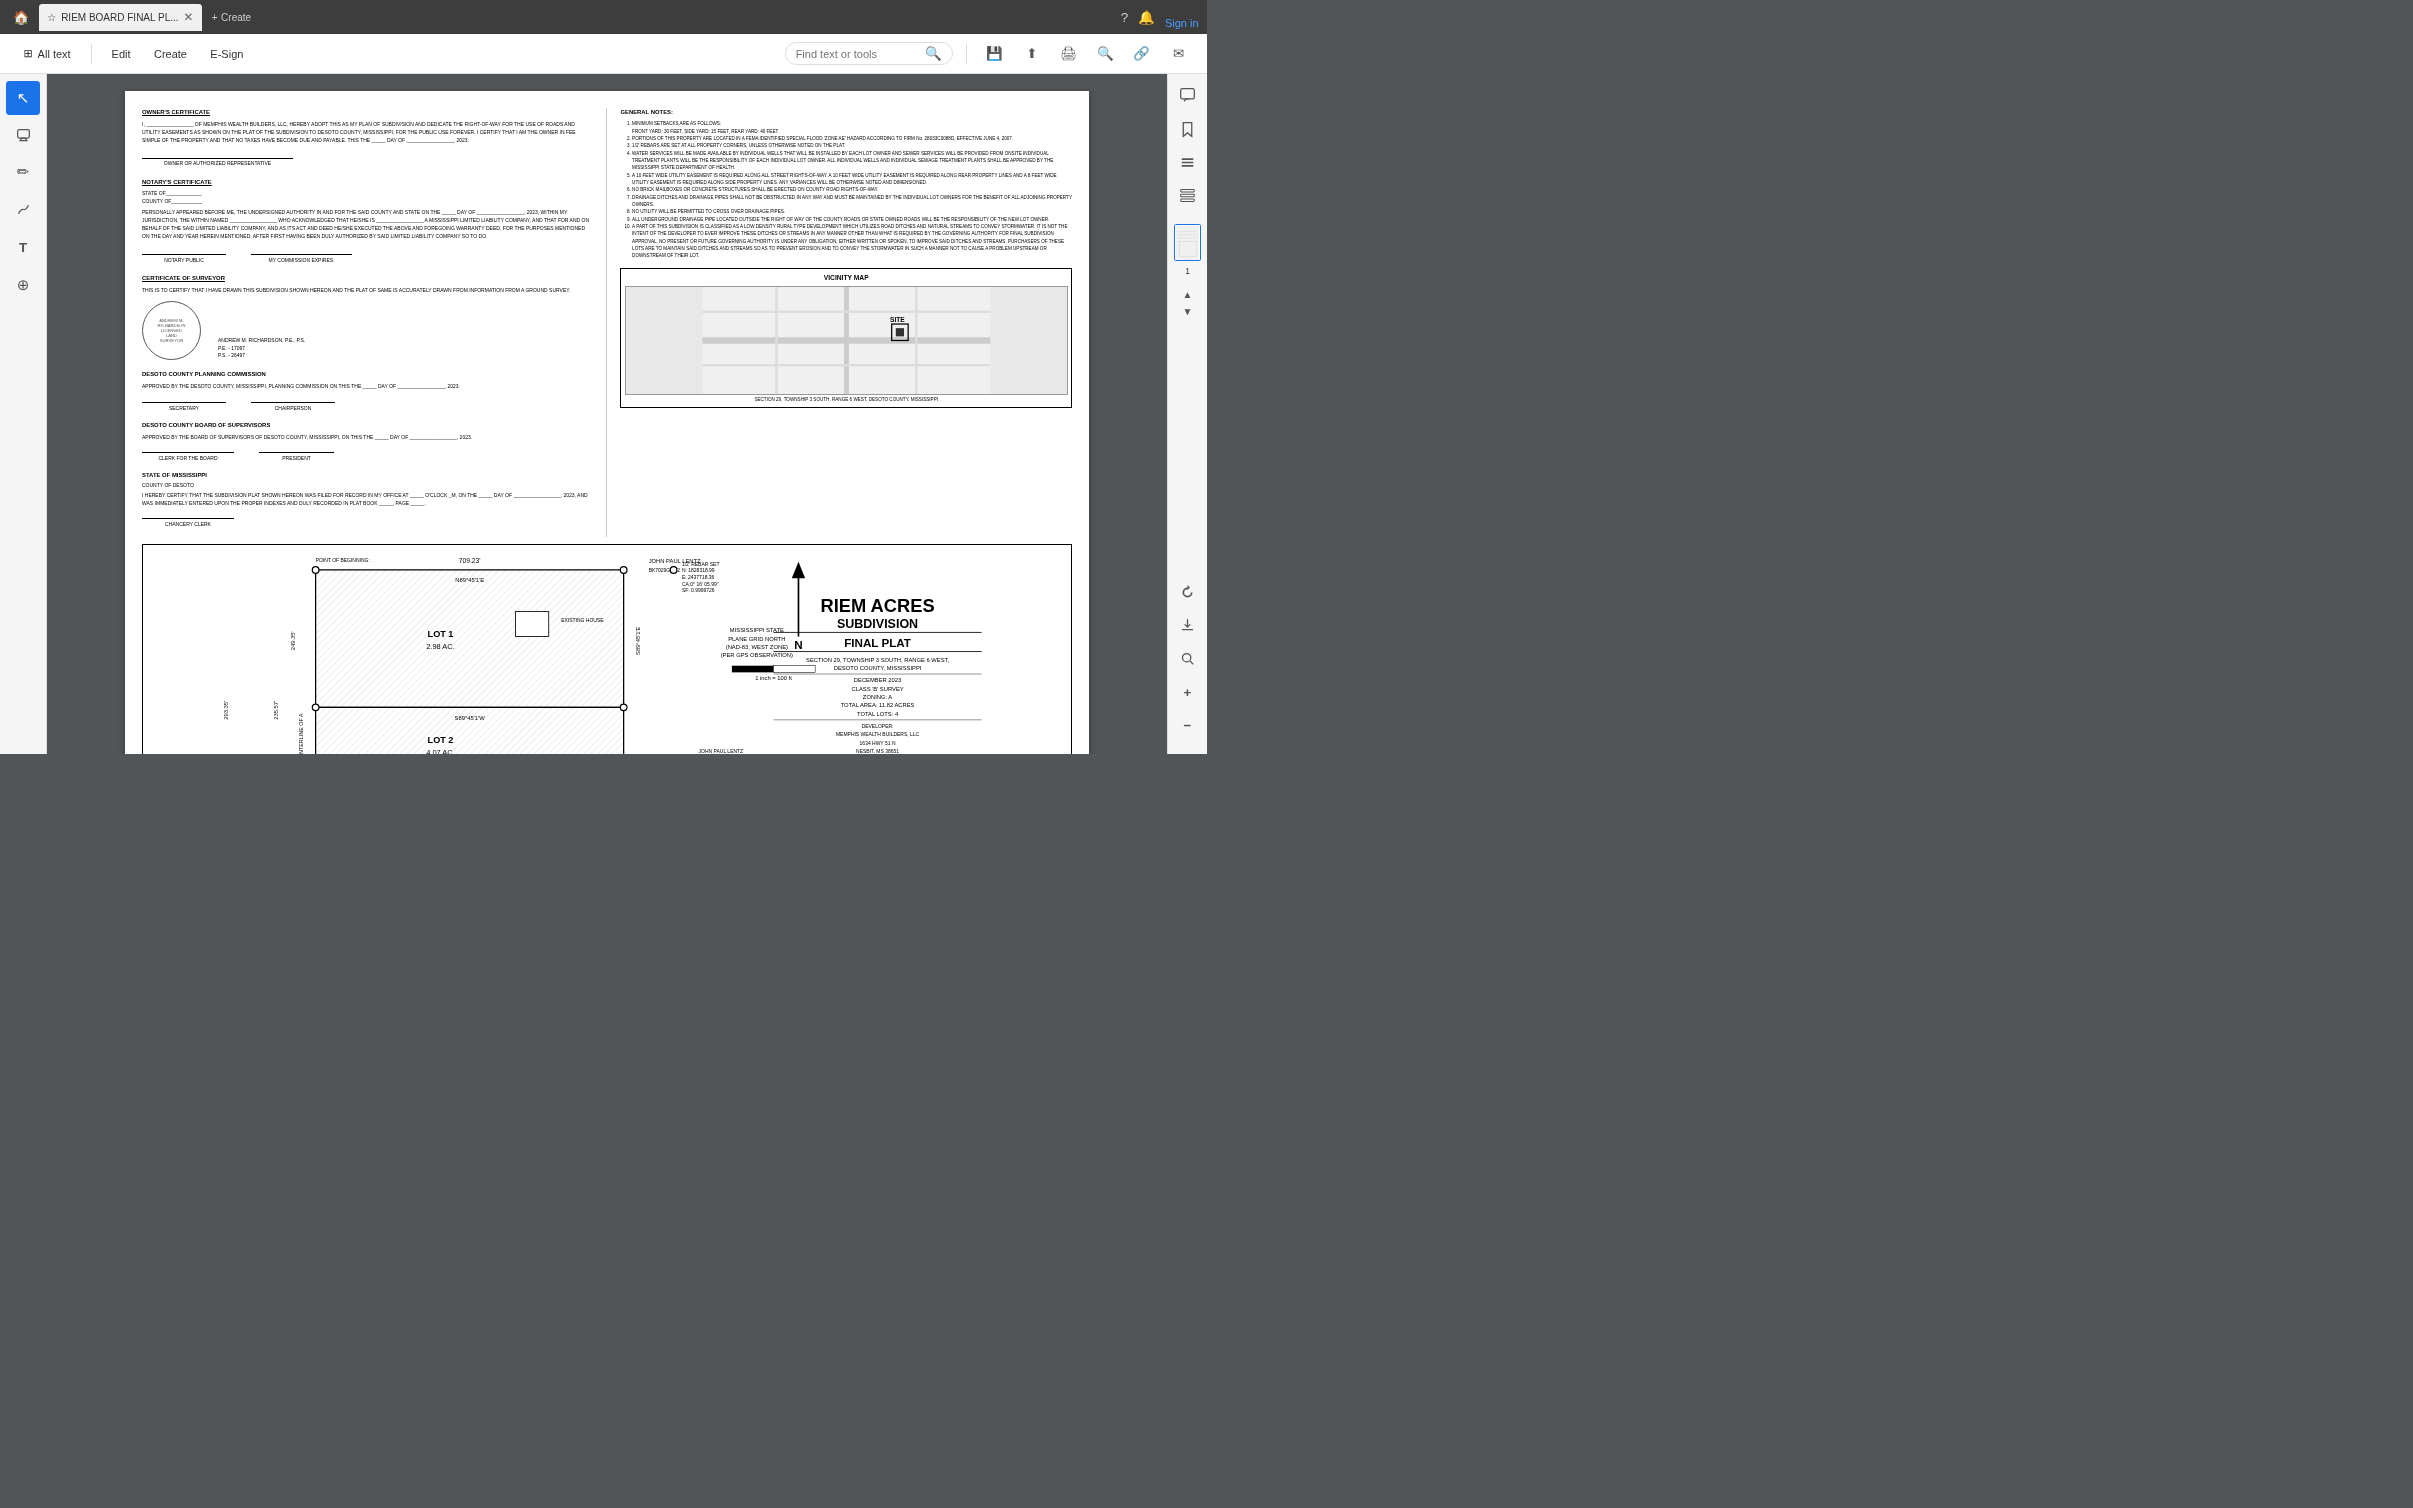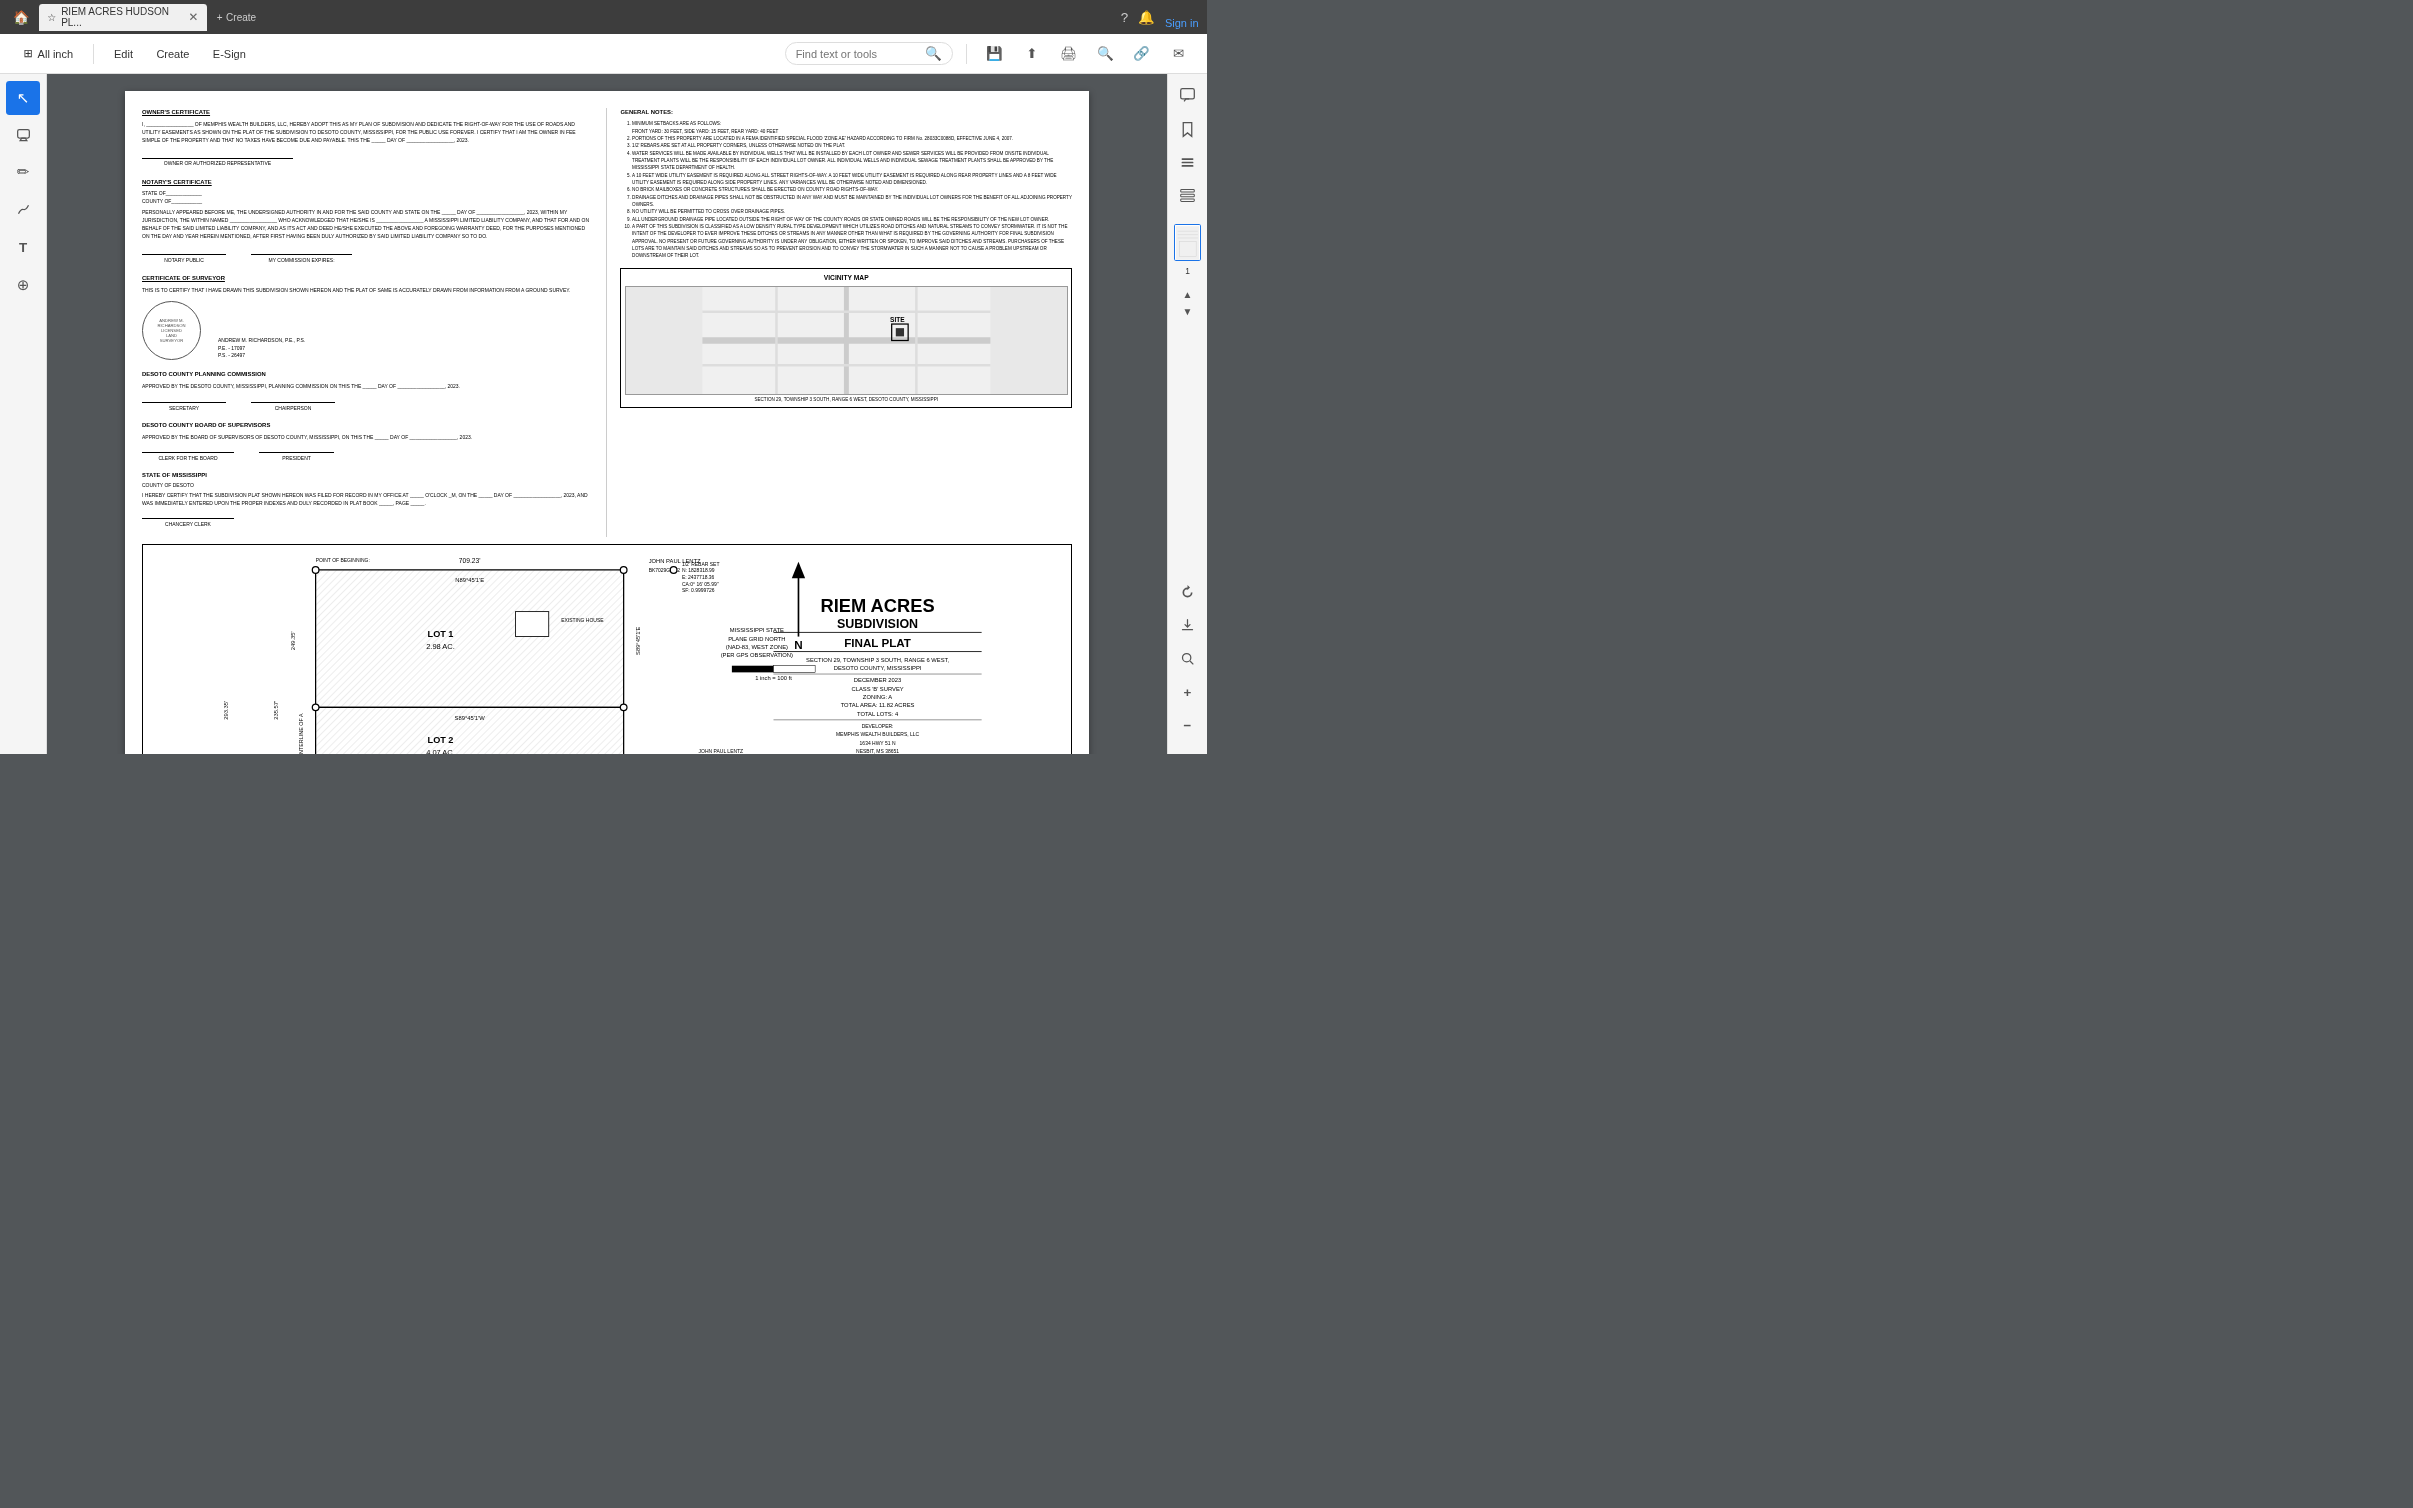--- a/index.html
+++ b/index.html
@@ -204,39 +204,39 @@
     }
   </style>
 </head>
 <body>
 
 <div class="top-bar">
   <div class="tab-area">
     <div class="home-btn">🏠</div>
     <div class="tab">
       <span>☆</span>
-      <span>RIEM ACRES HUDSON PL...</span>
+      <span>RIEM BOARD FINAL PL...</span>
       <span class="tab-close">✕</span>
     </div>
     <div class="new-tab-btn">
       <span>+</span>
       <span>Create</span>
     </div>
   </div>
   <div class="top-right">
     <span class="top-right-icon">?</span>
     <span class="top-right-icon">🔔</span>
     <span class="sign-in-btn">Sign in</span>
   </div>
 </div>
 
 <div class="toolbar">
   <button class="toolbar-btn">
     <span>⊞</span>
-    <span>All inch</span>
+    <span>All text</span>
   </button>
   <div class="toolbar-divider"></div>
   <button class="toolbar-btn">
     <span>Edit</span>
   </button>
   <button class="toolbar-btn">
     <span>Create</span>
   </button>
   <button class="toolbar-btn">
     <span>E-Sign</span>

